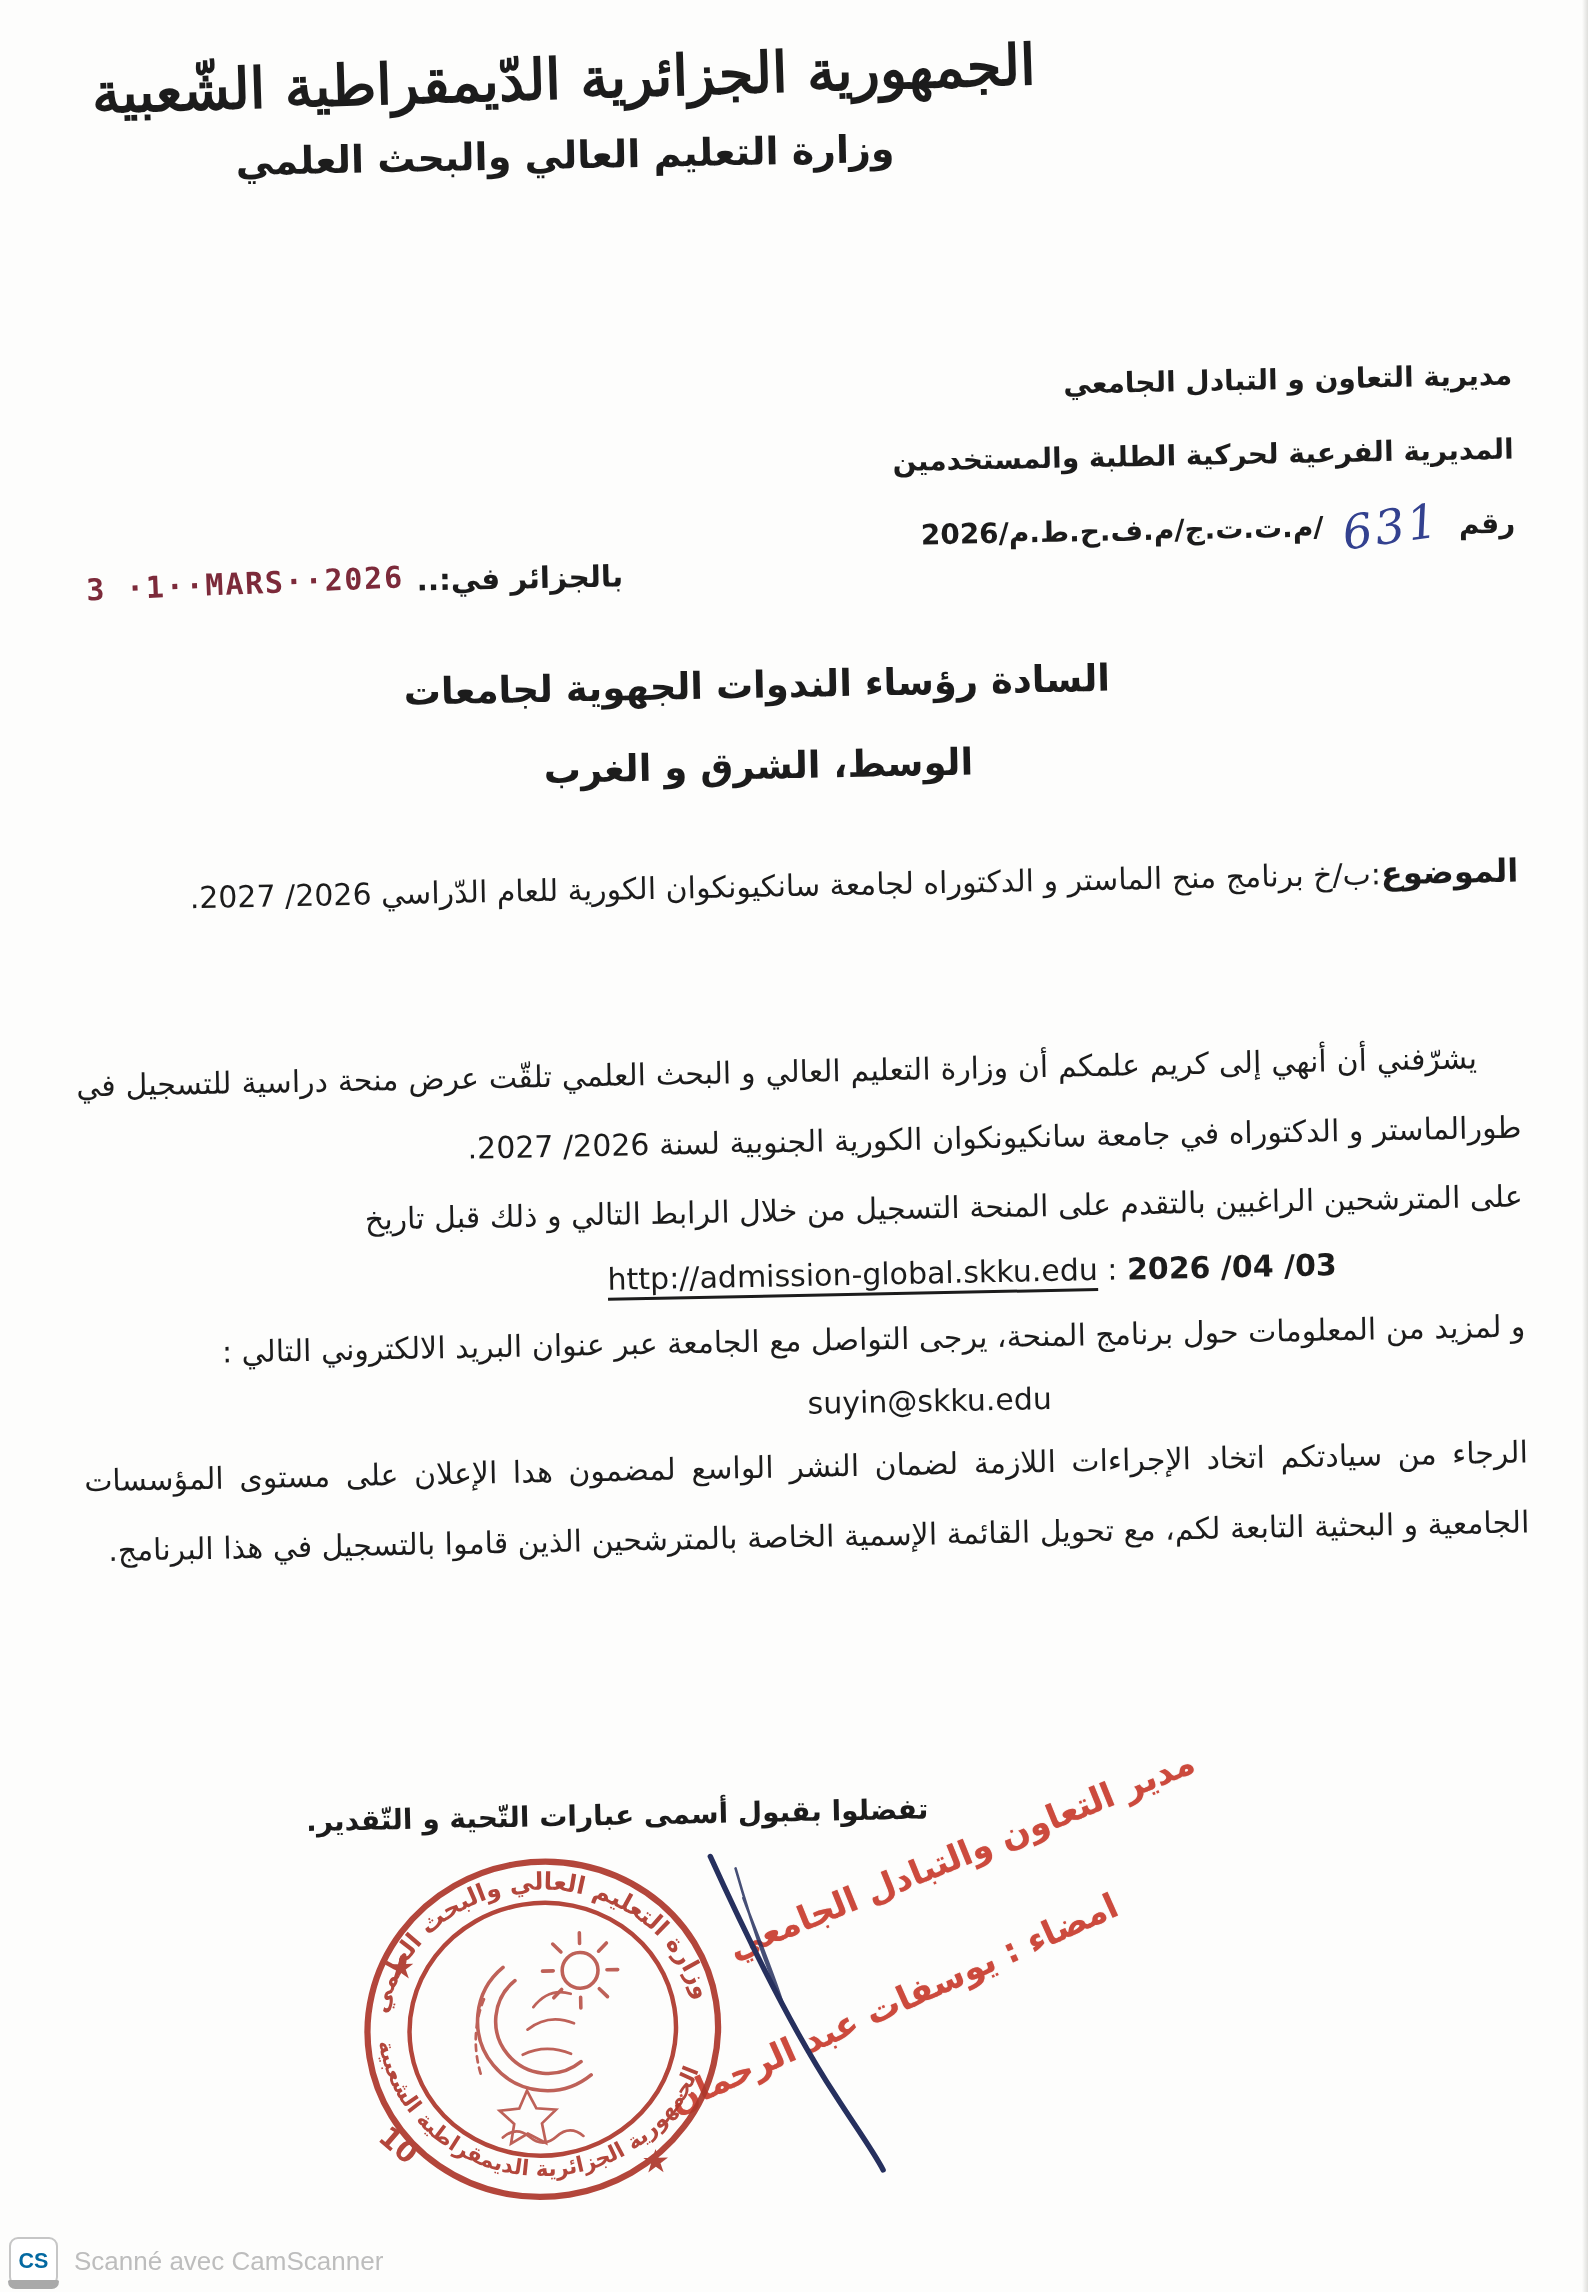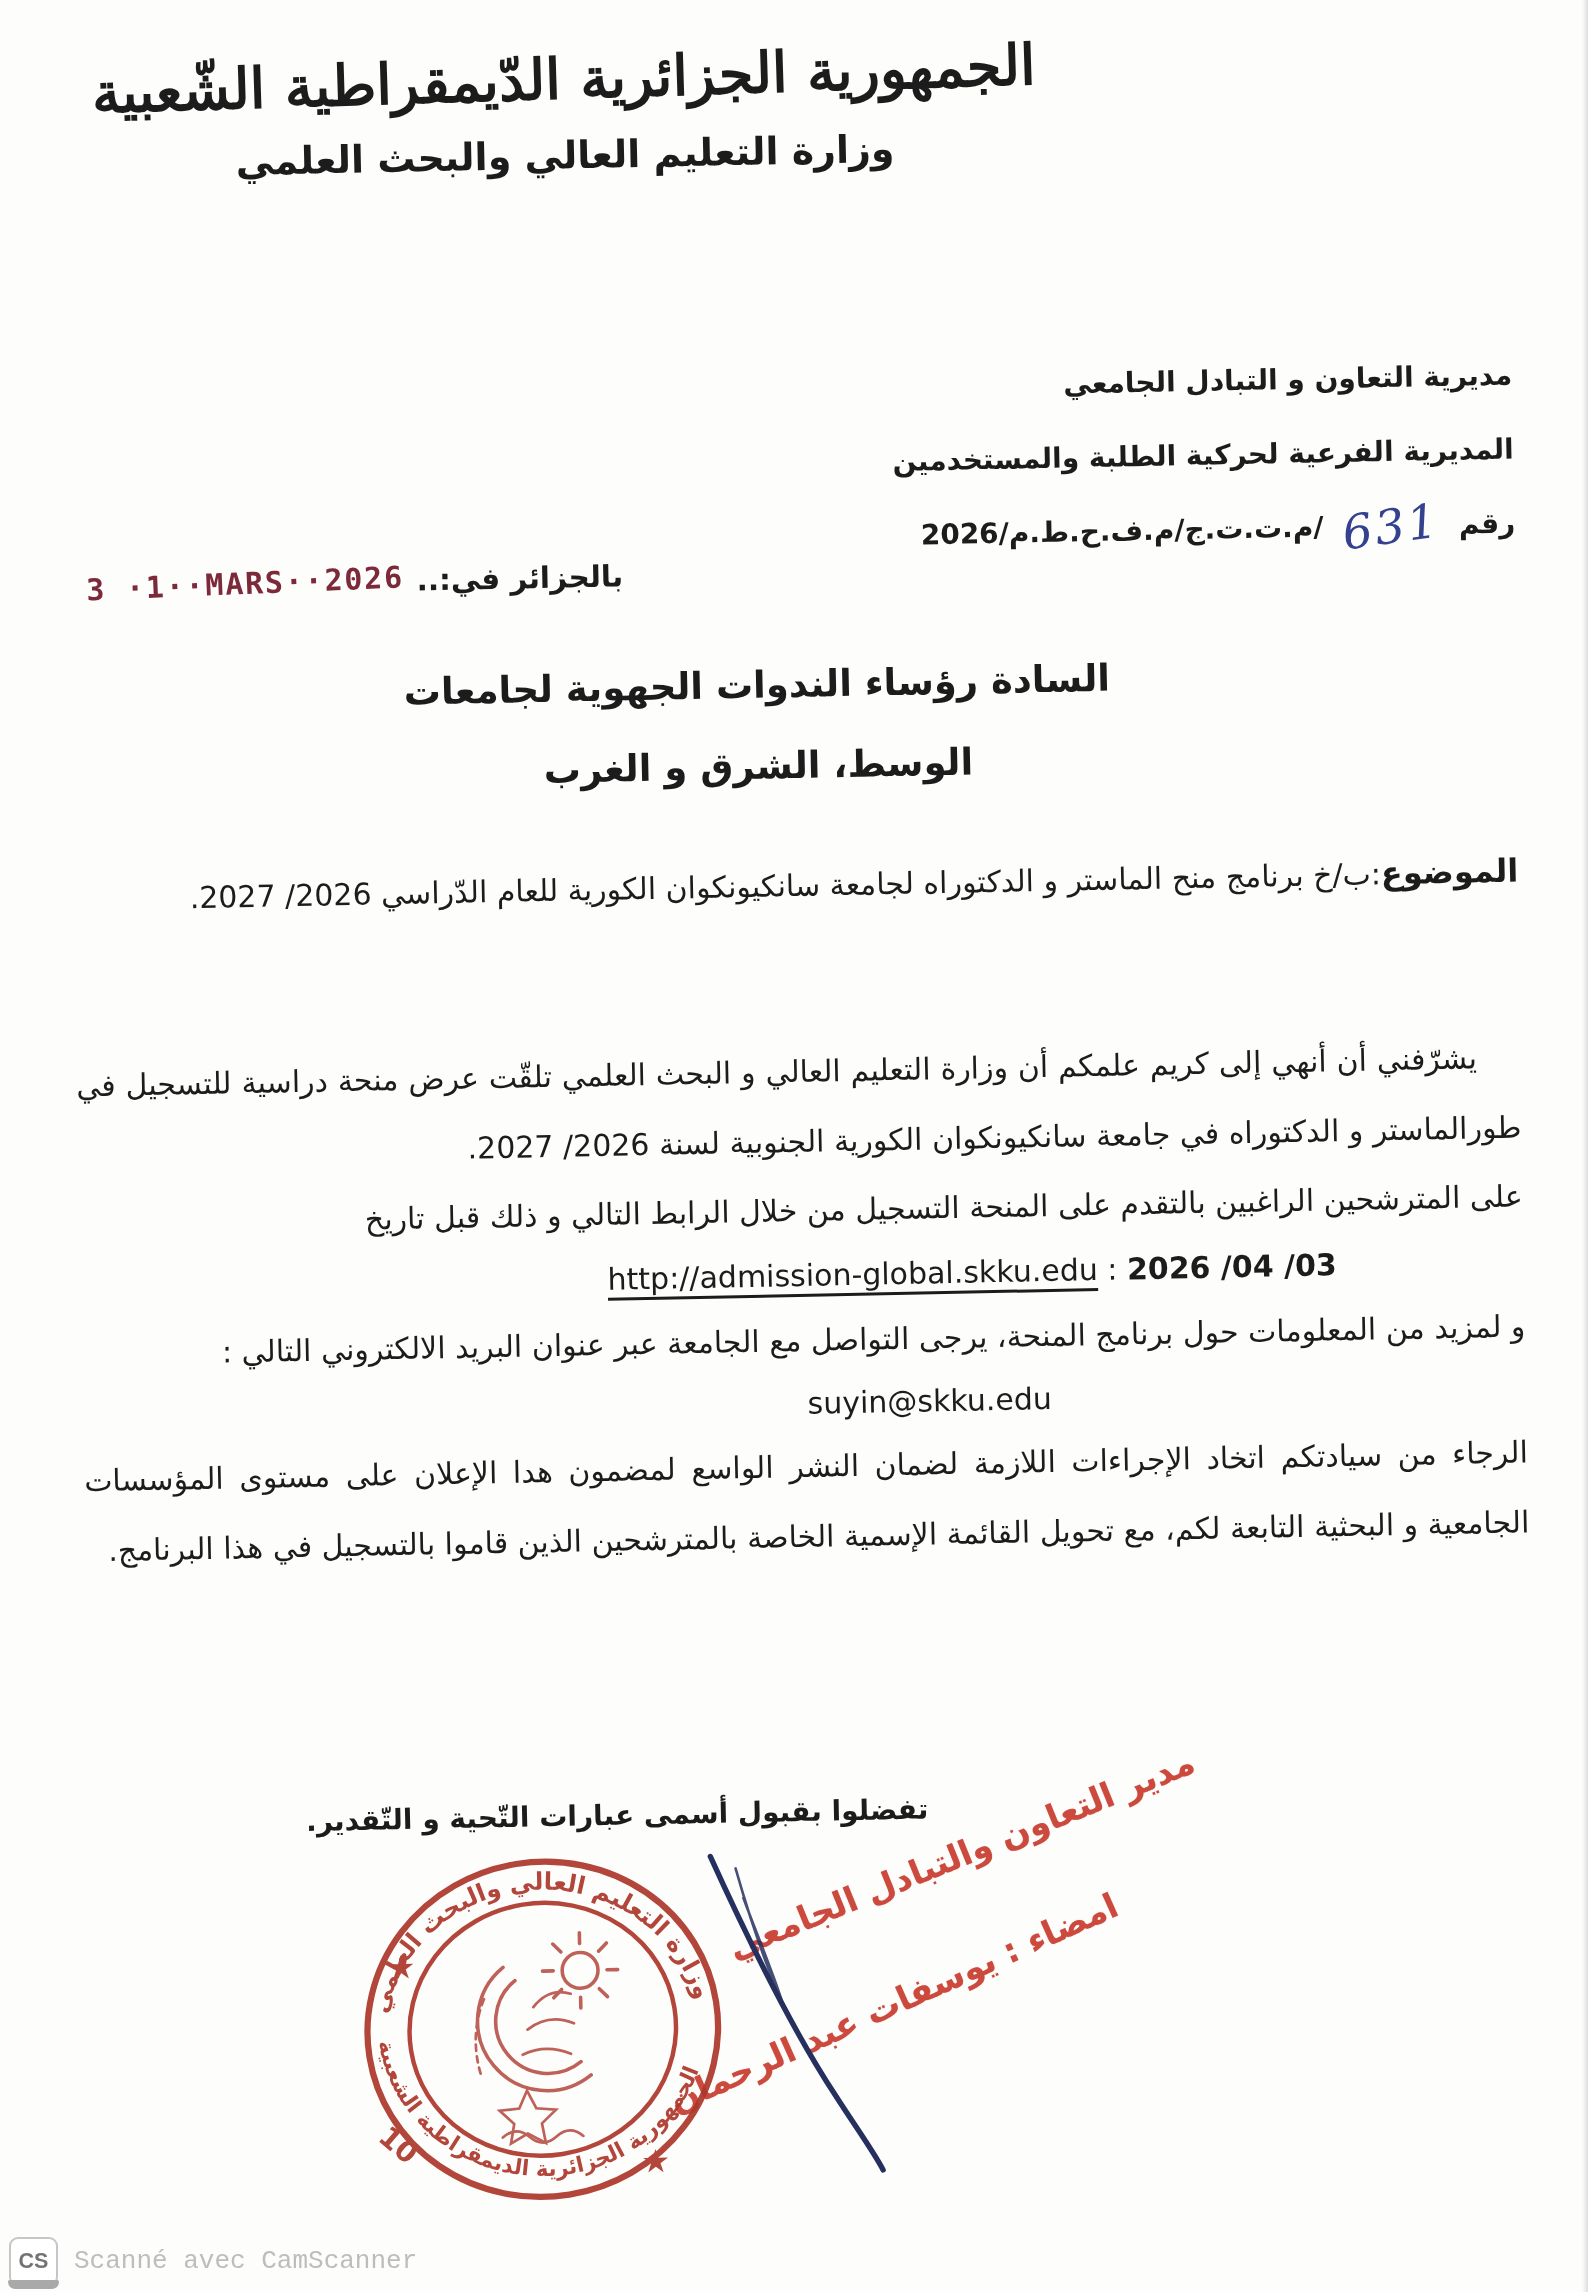--- a/index.html
+++ b/index.html
@@ -74,25 +74,25 @@
   .sig-title{left:709px;top:1927px;transform:rotate(-21deg);}
   .sig-name{left:647px;top:2080px;transform:rotate(-23deg);}
   .stamp{position:absolute;left:328px;top:1836px;width:385px;height:385px;opacity:.92;}
   .pen{position:absolute;left:627px;top:1825px;width:376px;height:394px;}
 
   
   .watermark{position:absolute;left:9px;bottom:7.2px;display:flex;align-items:center;gap:16px;}
   .cs-icon{
     position:relative;width:45px;height:45px;border:2.7px solid #c6c6c6;border-radius:9px;
     background:#fff;display:flex;align-items:center;justify-content:center;
-    font-weight:700;font-size:21.5px;color:#737373;font-family:"Liberation Sans",sans-serif;
+    font-weight:700;font-size:21.5px;color:#0369a1;font-family:"Liberation Sans",sans-serif;
   }
   .cs-icon::after{content:"";position:absolute;left:-2.7px;right:-2.7px;bottom:-5.4px;height:9px;
     background:#a9a9a9;border-radius:1.8px 1.8px 7.2px 7.2px;}
-  .wm-text{color:#bdbdbd;font-size:26px;font-family:Liberation Mono, monospace;}
+  .wm-text{color:#bdbdbd;font-size:26px;font-family:Liberation Sans, sans-serif;}
 </style>
 </head>
 <body>
 
 <div class="page">
   <div class="scan">
 
     <div class="header">
       <div class="republic">الجمهورية الجزائرية الدّيمقراطية الشّعبية</div>
       <div class="ministry">وزارة التعليم العالي والبحث العلمي</div>

